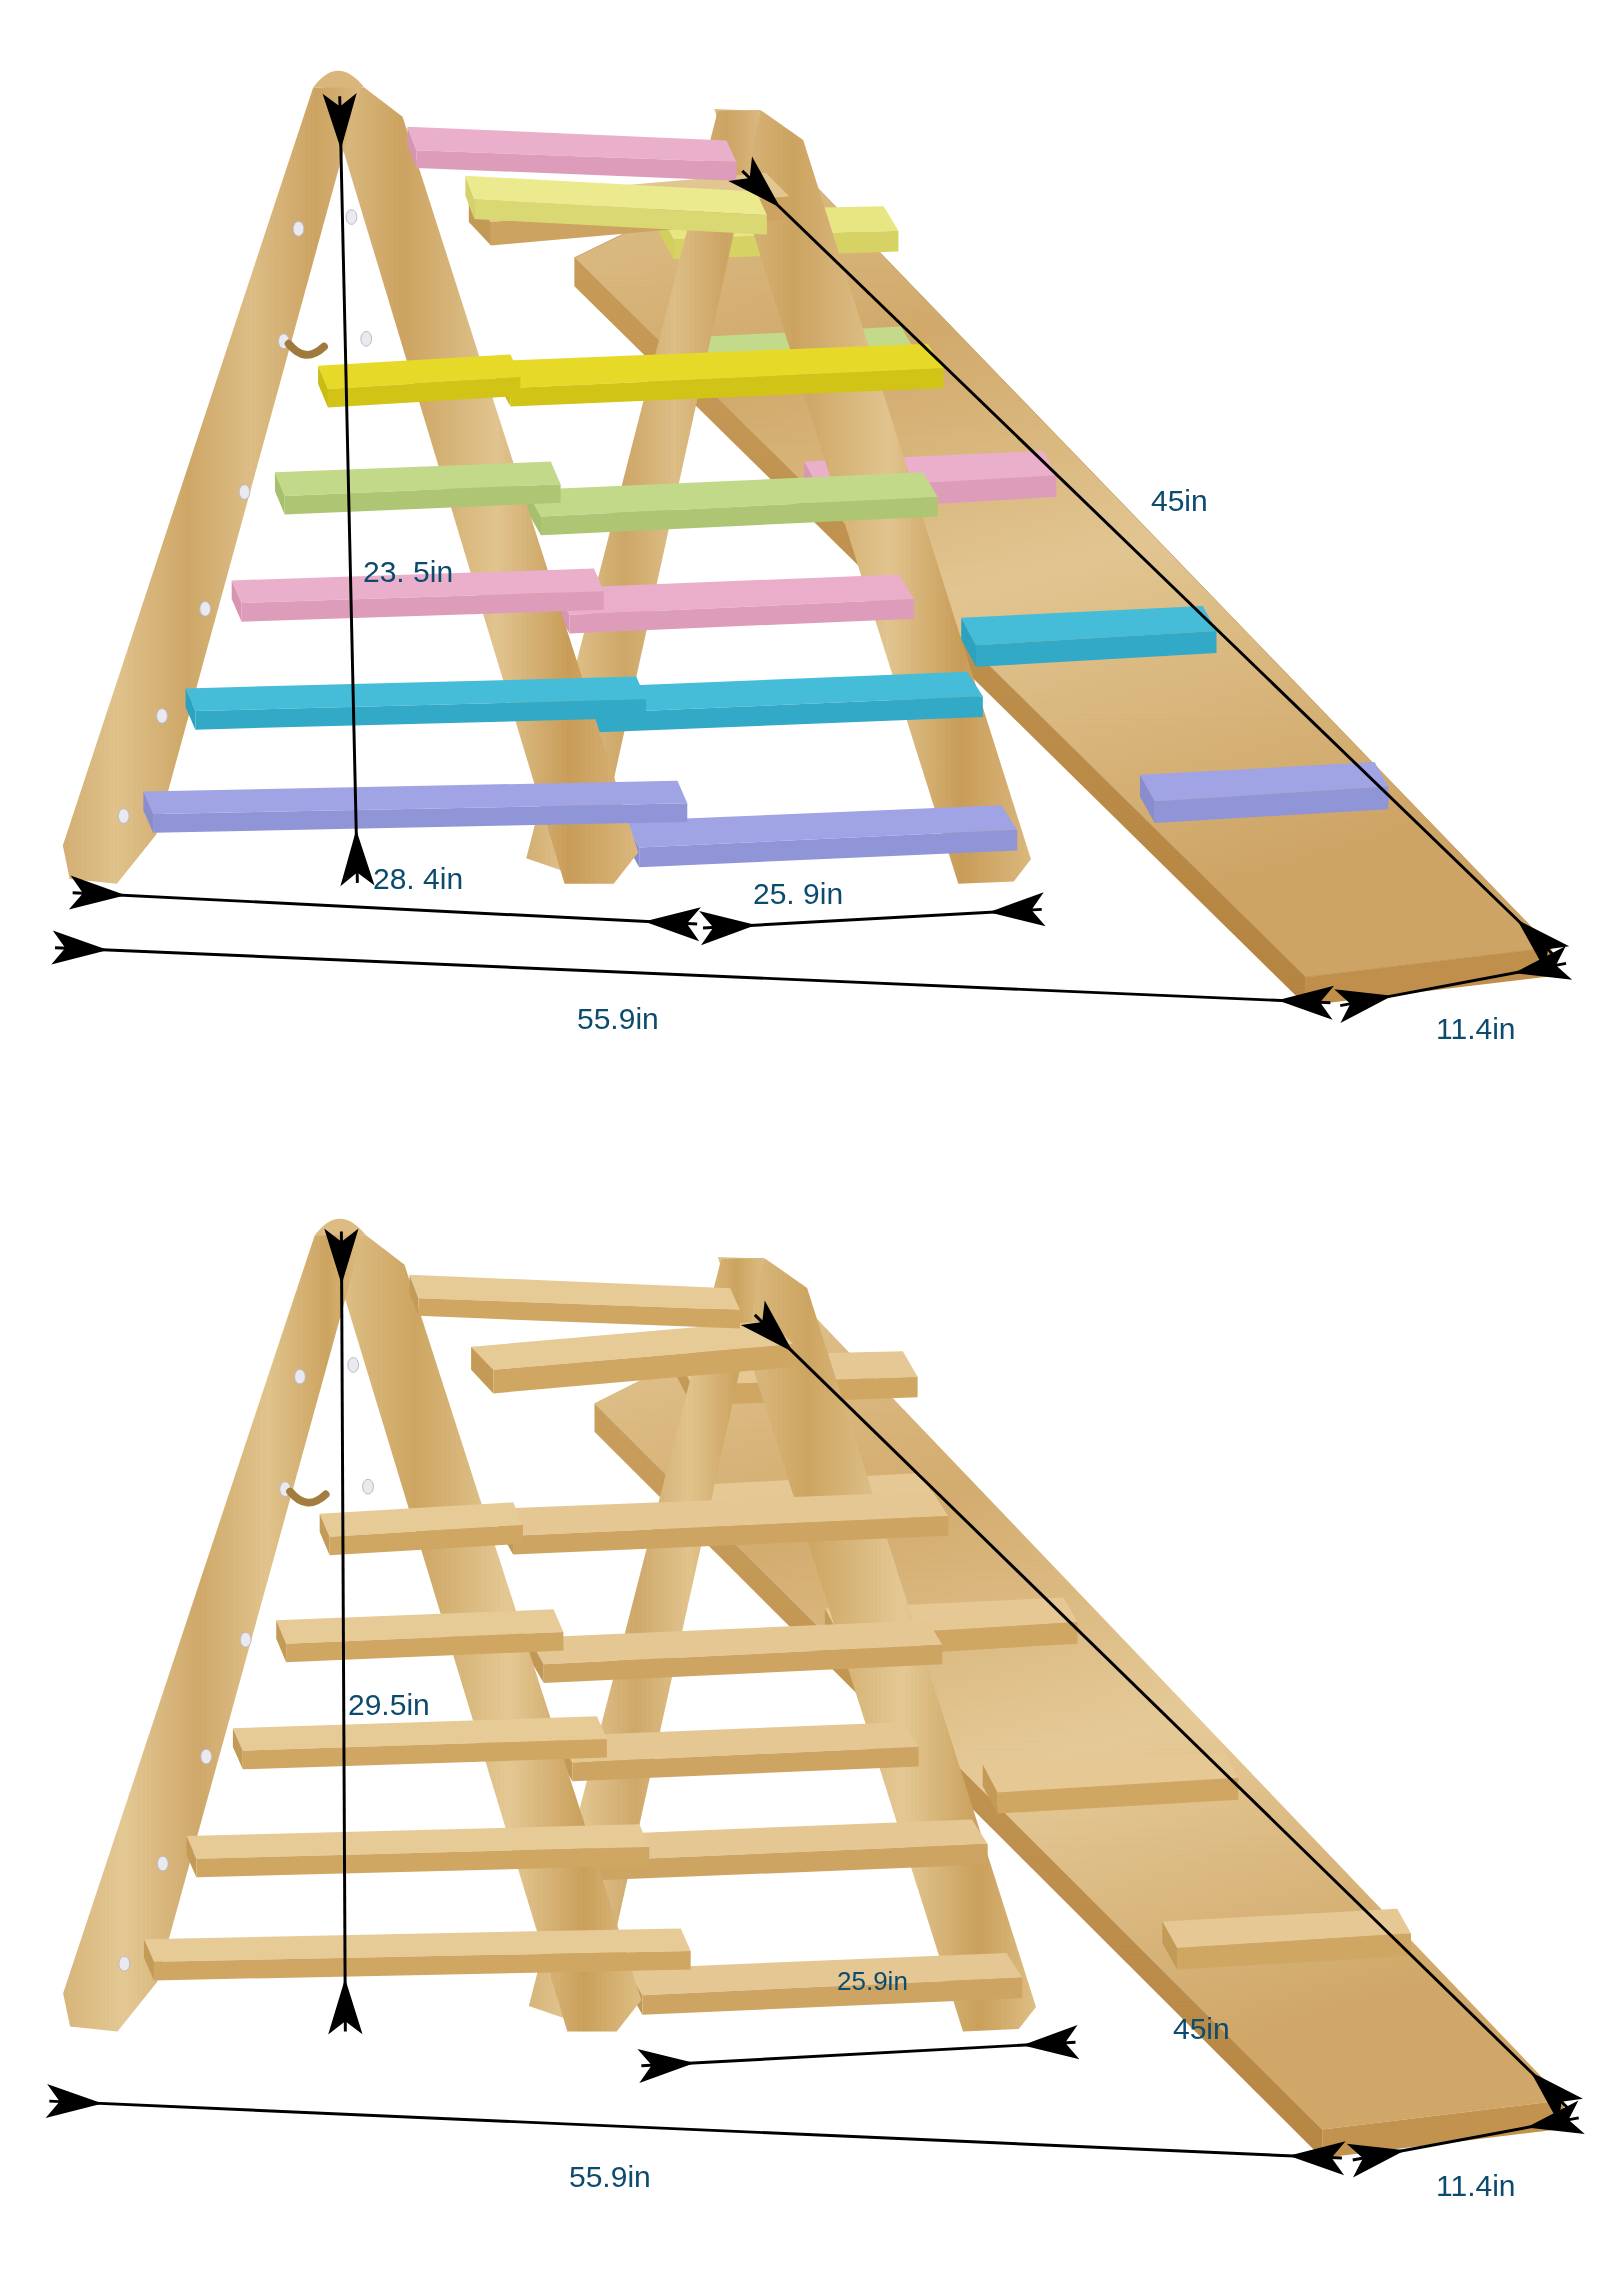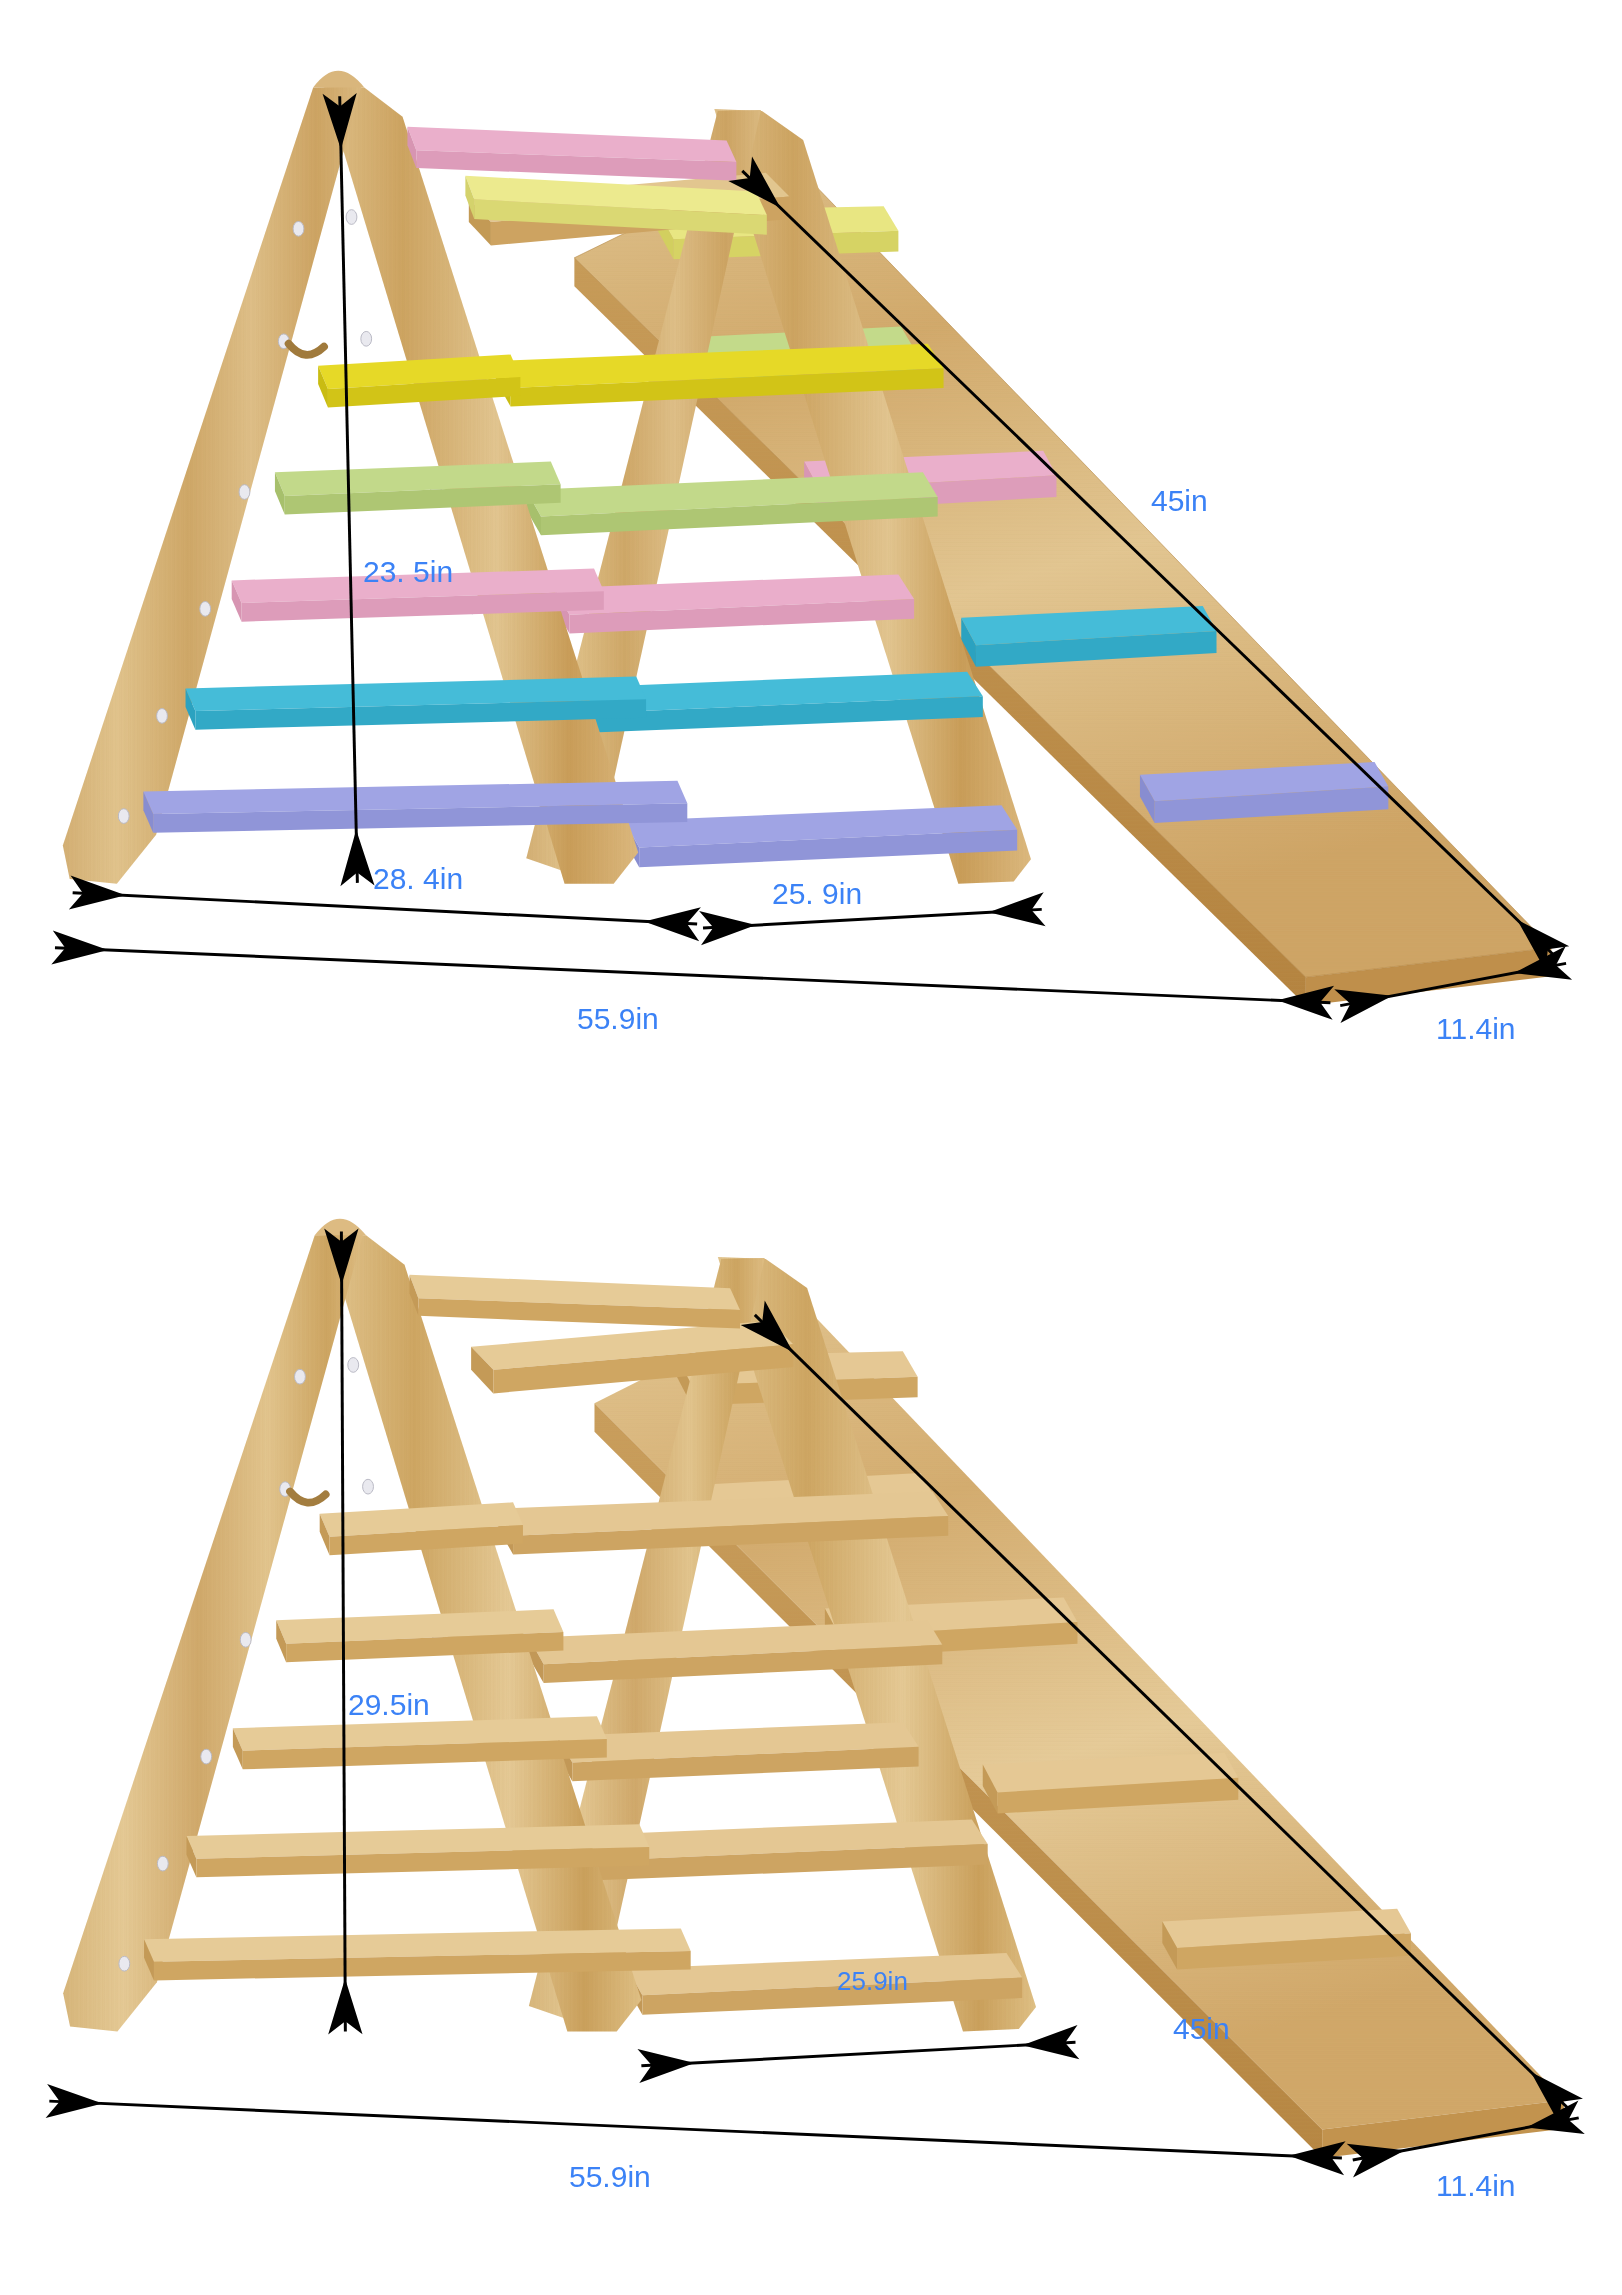--- a/index.html
+++ b/index.html
@@ -7,21 +7,21 @@
        font-family:"Liberation Sans","DejaVu Sans",sans-serif;}
 
   .panel{position:absolute;left:0;width:1623px;}
   #panel-top{top:0;height:1148px;}
   #panel-bottom{top:1148px;height:1148px;padding-left:8px;}
 
   .stage{position:absolute;inset:0;}
   .stage svg{position:absolute;left:0;top:0;width:100%;height:100%;
              overflow:visible;}
 
-  .dim-label{position:absolute;color:#3b82f6;white-space:pre;
+  .dim-label{position:absolute;color:#0c4a6e;white-space:pre;
              font-family:"Liberation Sans","DejaVu Sans",sans-serif;
              font-weight:400;line-height:1;}
 </style>
 </head>
 <body>
 
 <div class="panel" id="panel-top">
   <div class="stage">
     <svg viewBox="0 0 3306 2338" preserveAspectRatio="none">
       <defs>
@@ -222,21 +222,21 @@
         <line x1="1512" y1="348" x2="3168" y2="1948" marker-start="url(#arrB)" marker-end="url(#arrA)"></line>
 
         <line x1="112" y1="1930" x2="2710" y2="2042" marker-start="url(#arrB)" marker-end="url(#arrA)"></line>
 
         <line x1="2730" y1="2048" x2="3190" y2="1962" marker-start="url(#arrB)" marker-end="url(#arrA)"></line>
       </g>
     </svg>
 
     <div class="dim-label" style="left:363px;top:557px;font-size:30px;">23. 5in</div>
     <div class="dim-label" style="left:373px;top:864px;font-size:30px;">28. 4in</div>
-    <div class="dim-label" style="left:772px;top:879px;font-size:30px;">25. 9in</div>
+    <div class="dim-label" style="left:753px;top:879px;font-size:30px;">25. 9in</div>
     <div class="dim-label" style="left:1151px;top:486px;font-size:30px;">45in</div>
     <div class="dim-label" style="left:577px;top:1004px;font-size:30px;">55.9in</div>
     <div class="dim-label" style="left:1436px;top:1014px;font-size:30px;">11.4in</div>
   </div>
 </div>
 
 <div class="panel" id="panel-bottom">
   <div class="stage">
     <svg viewBox="0 0 3306 2339" preserveAspectRatio="none">
       <defs>

